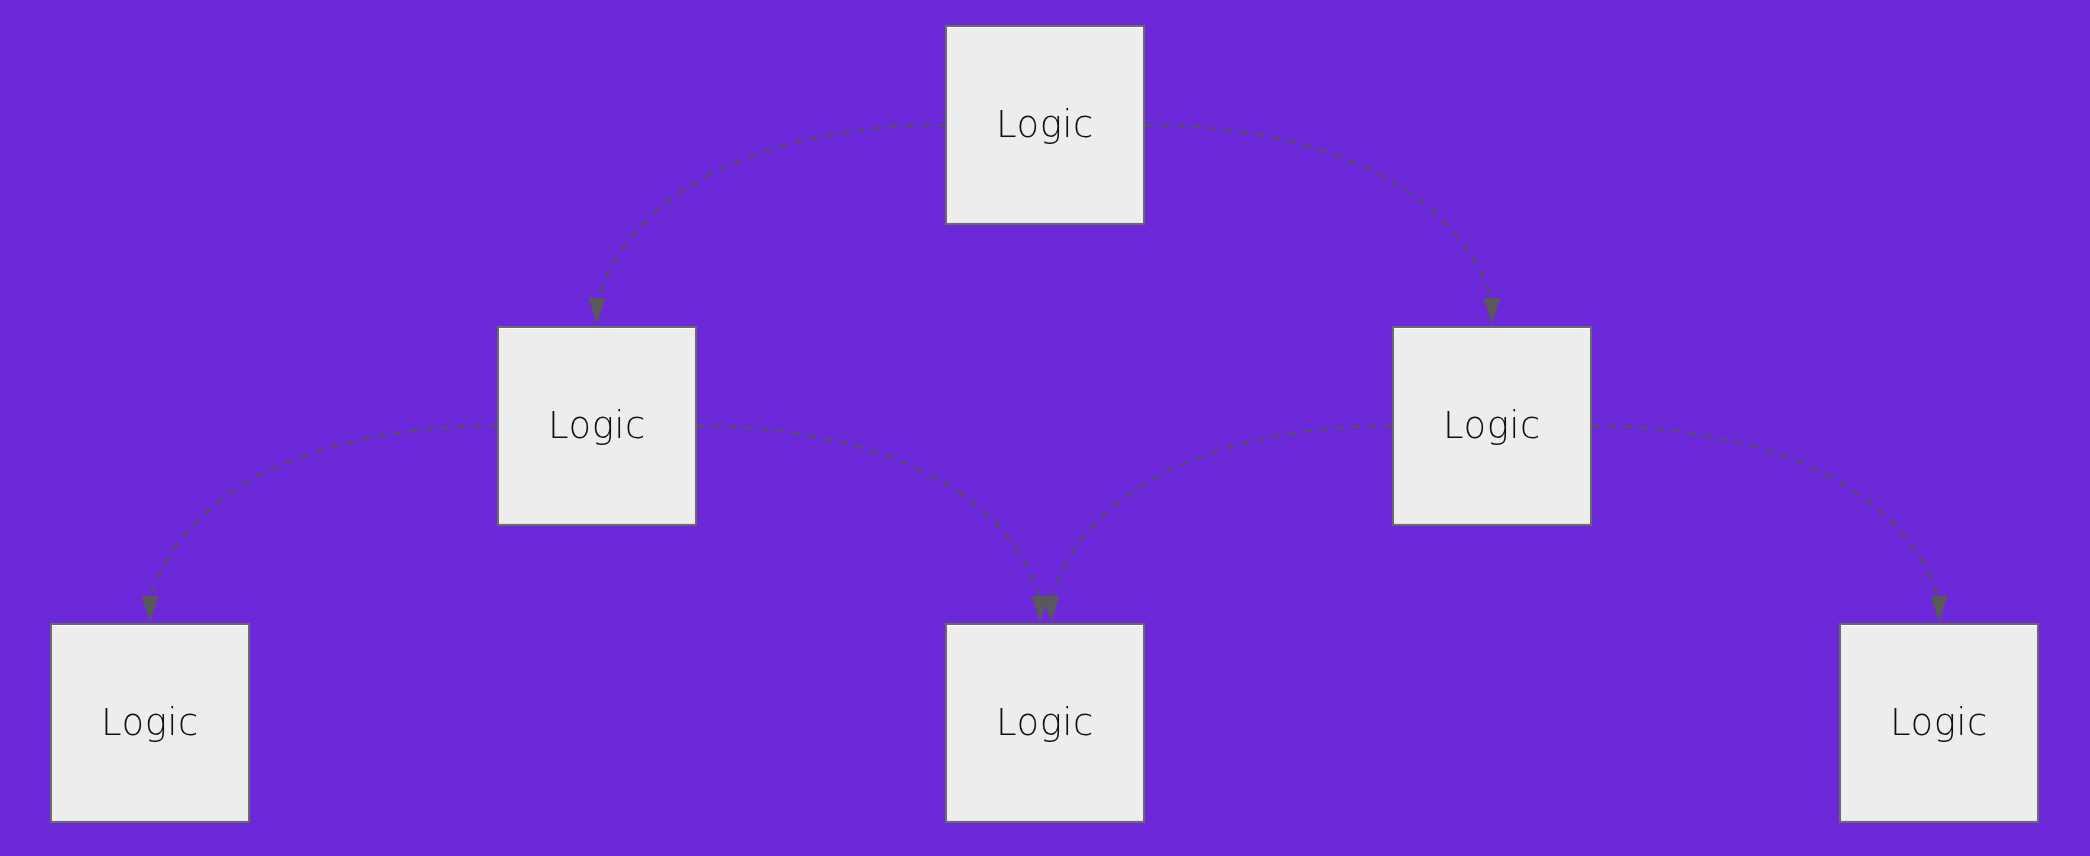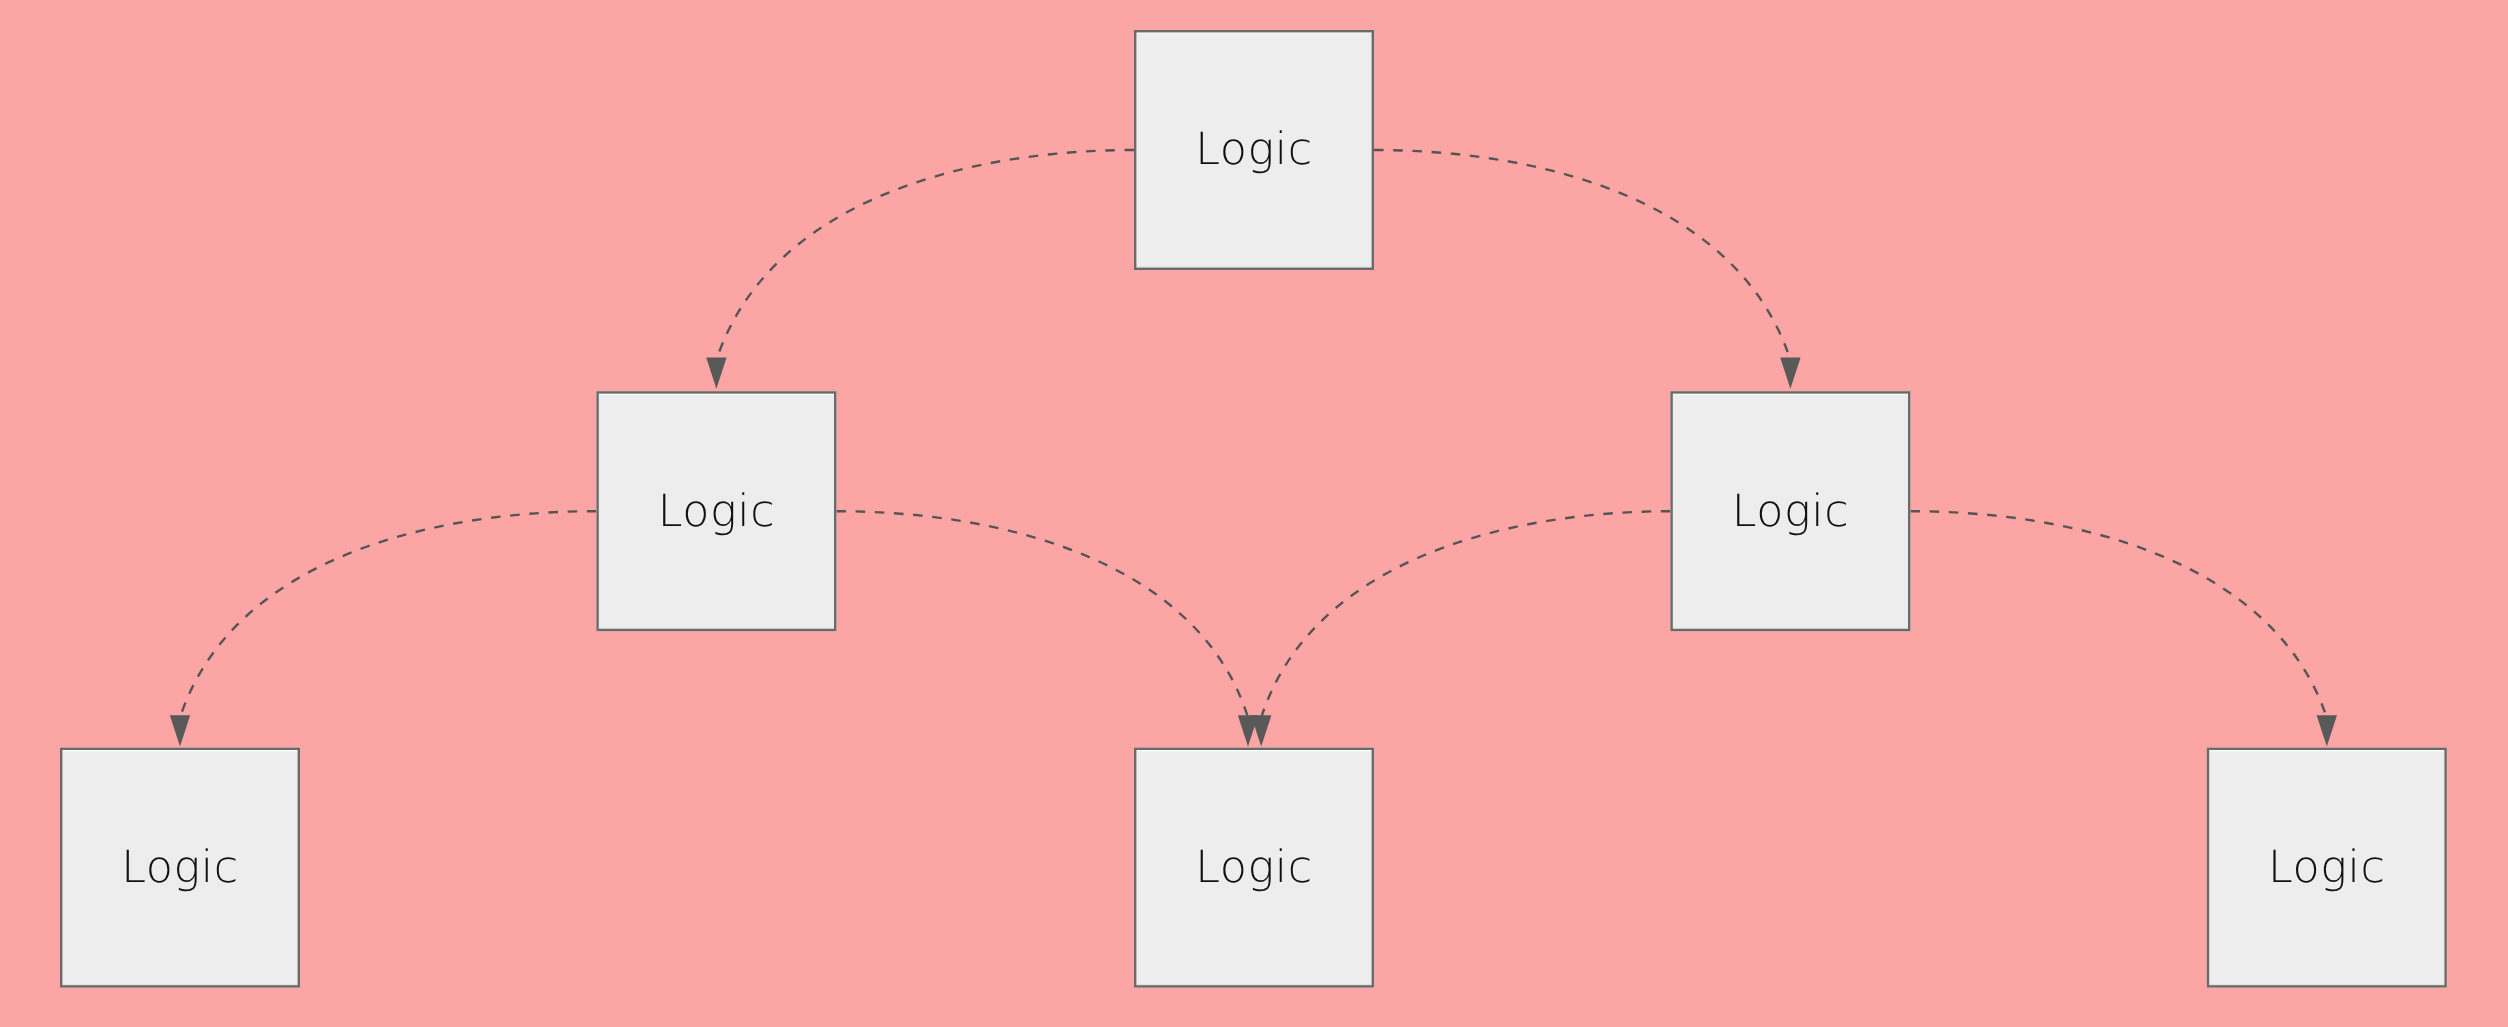--- a/index.html
+++ b/index.html
@@ -8,21 +8,21 @@
     padding: 0;
     background: #ffffff;
   }
   body {
     font-family: "DejaVu Sans", "Liberation Sans", sans-serif;
   }
   #canvas {
     position: relative;
     width: 2090px;
     height: 856px;
-    background: #fca5a5;
+    background: #6d28d9;
     overflow: hidden;
   }
   #edge-layer {
     position: absolute;
     left: 0;
     top: 0;
     width: 2090px;
     height: 856px;
     pointer-events: none;
   }

